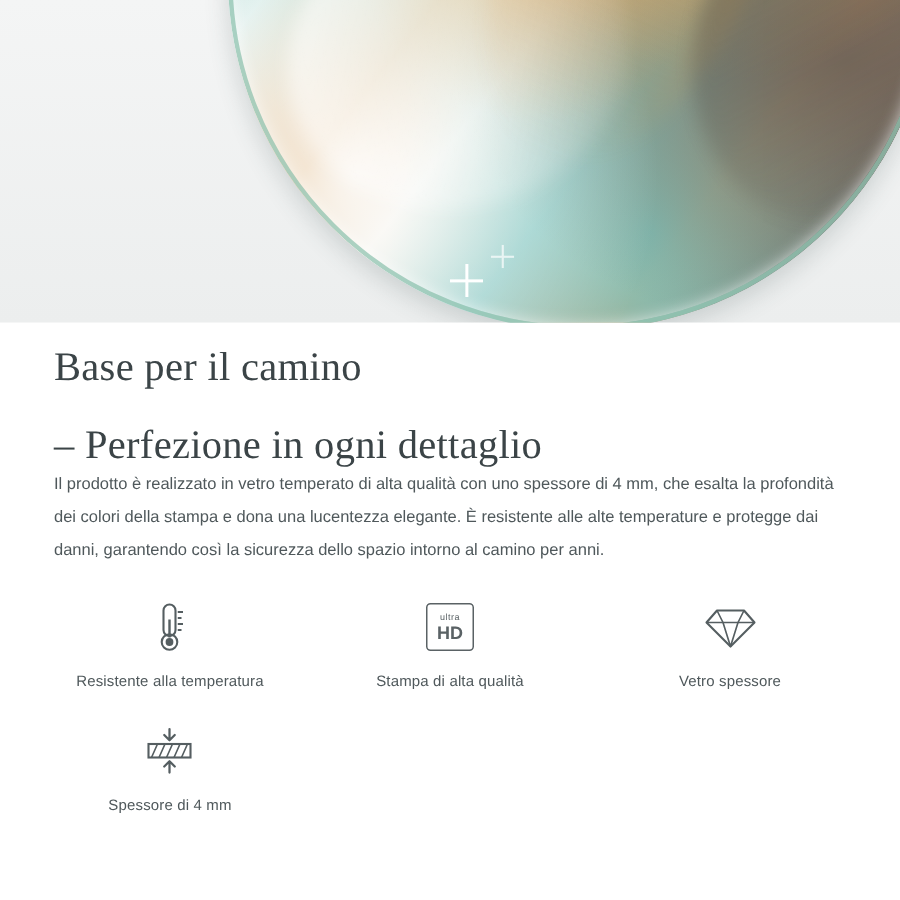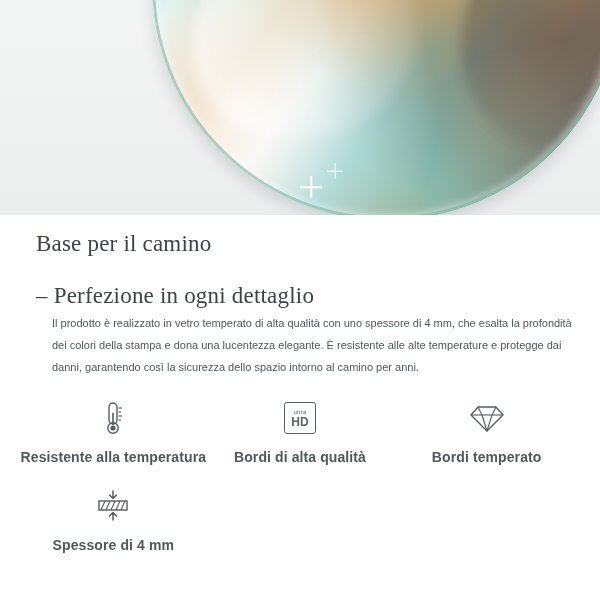--- a/index.html
+++ b/index.html
@@ -117,31 +117,31 @@
   .sparkle-1 { left: 300px; top: 176px; }
   .sparkle-2 { left: 324px; top: 160px; opacity: .7; transform: scale(.7); }
 
   
   .headline {
     position: absolute;
     left: 36px;
     top: 228px;
     width: 540px;
     font-family: "Liberation Serif", serif;
-    font-size: 23px;
+    font-size: 27px;
     line-height: 32px;
     color: #3b4447;
     letter-spacing: .2px;
   }
   .headline .l2 { display: block; margin-top: 20px; }
 
   
   .body-copy {
     position: absolute;
-    left: 52px;
+    left: 36px;
     top: 312px;
     width: 534px;
     font-size: 11px;
     line-height: 22px;
     color: #4f585b;
   }
   .body-copy p { margin: 0; }
 
   
   .features {
@@ -160,25 +160,24 @@
     justify-content: flex-start;
   }
   .feature .ico {
     height: 46px;
     display: flex;
     align-items: center;
     color: #555e61;
   }
   .feature .cap {
     margin-top: 8px;
-    font-size: 14px;
+    font-size: 10px;
     color: #4f585b;
     text-align: left;
     letter-spacing: .1px;
-    font-weight: bold;
   }
   svg { display: block; }
 
   .hd-box {
     width: 30px; height: 30px;
     border: 1.6px solid #5a6265;
     border-radius: 3px;
     display: flex;
     flex-direction: column;
     align-items: center;
@@ -234,33 +233,33 @@
       <div class="cap">Resistente alla temperatura</div>
     </div>
 
     <div class="feature">
       <div class="ico">
         <div class="hd-box">
           <span class="u">ultra</span>
           <span class="h">HD</span>
         </div>
       </div>
-      <div class="cap">Bordi di alta qualità</div>
+      <div class="cap">Stampa di alta qualità</div>
     </div>
 
 
     <div class="feature">
       <div class="ico">
         <svg width="36" height="32" viewBox="0 0 36 32">
           <path d="M9 5 H27 L34 13 L18 29 L2 13 Z" fill="none" stroke="#555e61" stroke-width="1.4" stroke-linejoin="round"></path>
           <path d="M2 13 H34" stroke="#555e61" stroke-width="1.1"></path>
           <path d="M9 5 L13 13 L18 29 L23 13 L27 5" fill="none" stroke="#555e61" stroke-width="1.1" stroke-linejoin="round"></path>
         </svg>
       </div>
-      <div class="cap">Bordi temperato</div>
+      <div class="cap">Vetro spessore</div>
     </div>
 
 
     <div class="feature">
       <div class="ico">
         <svg width="36" height="34" viewBox="0 0 36 34">
           <path d="M18 2 V9 M14.5 6 L18 9.5 L21.5 6" fill="none" stroke="#555e61" stroke-width="1.5" stroke-linecap="round" stroke-linejoin="round"></path>
           <rect x="4" y="12" width="28" height="9" fill="none" stroke="#555e61" stroke-width="1.4"></rect>
           <path d="M6 21 L10 12 M11 21 L15 12 M16 21 L20 12 M21 21 L25 12 M26 21 L30 12" stroke="#555e61" stroke-width="1.1"></path>
           <path d="M18 31 V24 M14.5 27 L18 23.5 L21.5 27" fill="none" stroke="#555e61" stroke-width="1.5" stroke-linecap="round" stroke-linejoin="round"></path>

